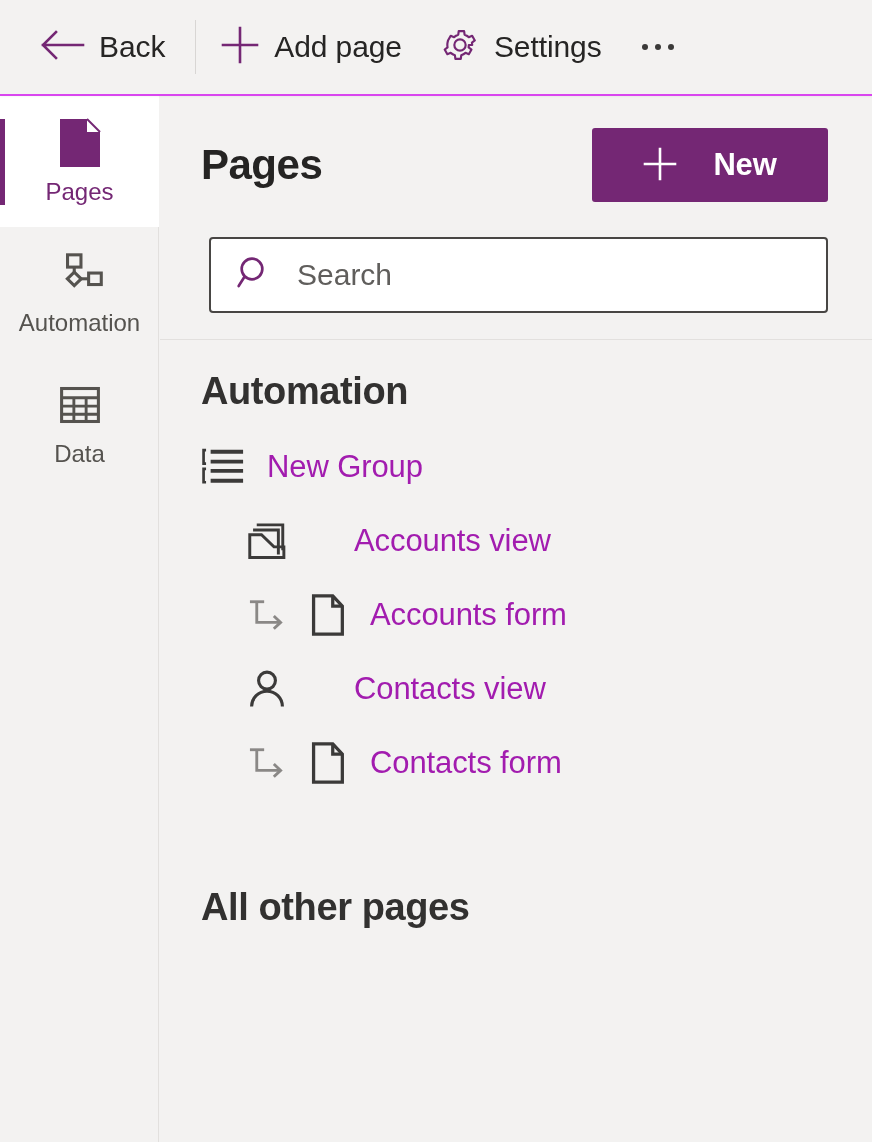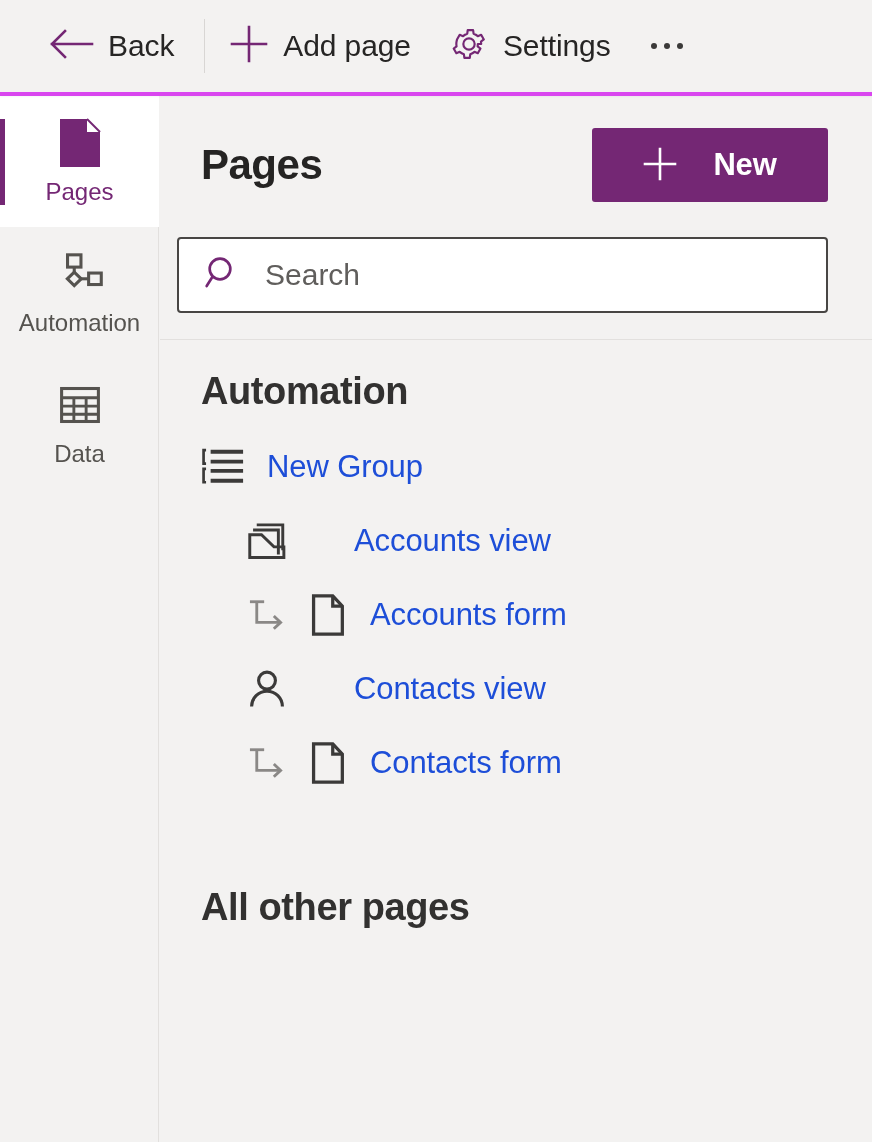--- a/index.html
+++ b/index.html
@@ -21,22 +21,22 @@
   }
 
   
   .command-bar {
     position: absolute;
     left: 0; top: 0;
     width: 872px; height: 96px;
     background: #f3f2f1;
     display: flex;
     align-items: center;
-    padding-left: 38px;
-    border-bottom: 4px solid #d946ef;
+    padding-left: 29px;
+    border-bottom: 2px solid #d946ef;
     box-shadow: 0 1px 2px rgba(0,0,0,0.035);
     z-index: 5;
   }
   .cmd-btn {
     display: flex;
     align-items: center;
     gap: 14px;
     height: 60px;
     padding: 0 10px;
     cursor: pointer;
@@ -145,21 +145,21 @@
     cursor: pointer;
     font-family: "Liberation Sans", sans-serif;
   }
   .new-btn-label {
     font-size: 31px;
     font-weight: bold;
     color: #ffffff;
     letter-spacing: -0.2px;
   }
 
-  .search-wrap { padding: 35px 44px 0 17px; }
+  .search-wrap { padding: 35px 44px 0 49px; }
   .search-box {
     display: flex;
     align-items: center;
     gap: 20px;
     height: 76px;
     background: #ffffff;
     border: 2px solid #484644;
     border-radius: 4px;
     padding: 0 24px;
   }
@@ -209,21 +209,21 @@
   .tree-node .sub-arrow {
     display: flex;
     align-items: center;
     justify-content: center;
     width: 46px;
     flex: 0 0 46px;
     margin-right: 14px;
   }
   .node-label {
     font-size: 31px;
-    color: #1d4ed8;
+    color: #a21caf;
     margin-left: 20px;
     white-space: nowrap;
     letter-spacing: -0.1px;
     text-align: right;
   }
   .lvl-group { padding-left: 41px; }
   .lvl-view  { padding-left: 84px; gap: 44px; }
   .lvl-form  { padding-left: 84px; }
 
   .other-title {

